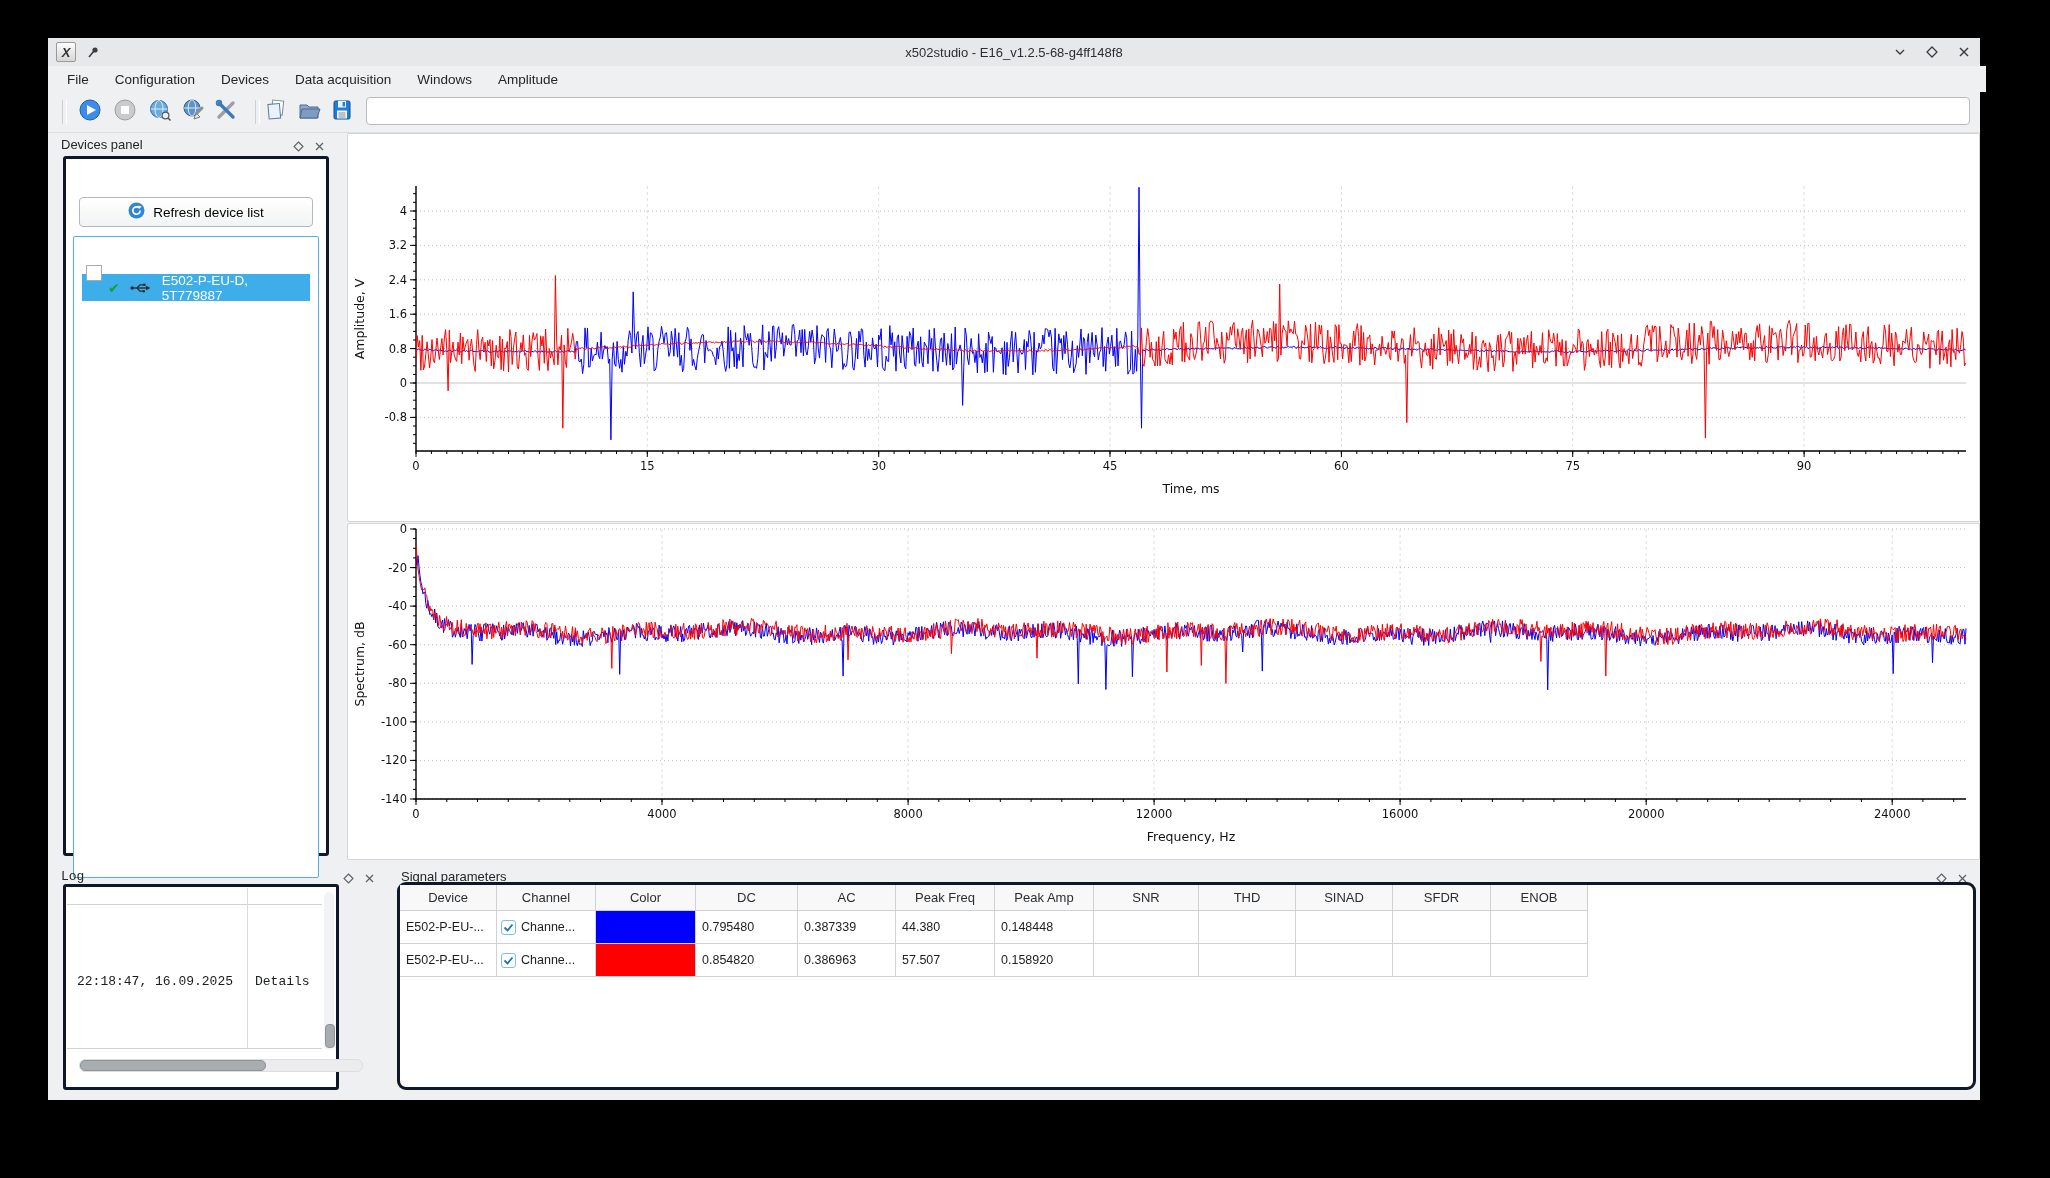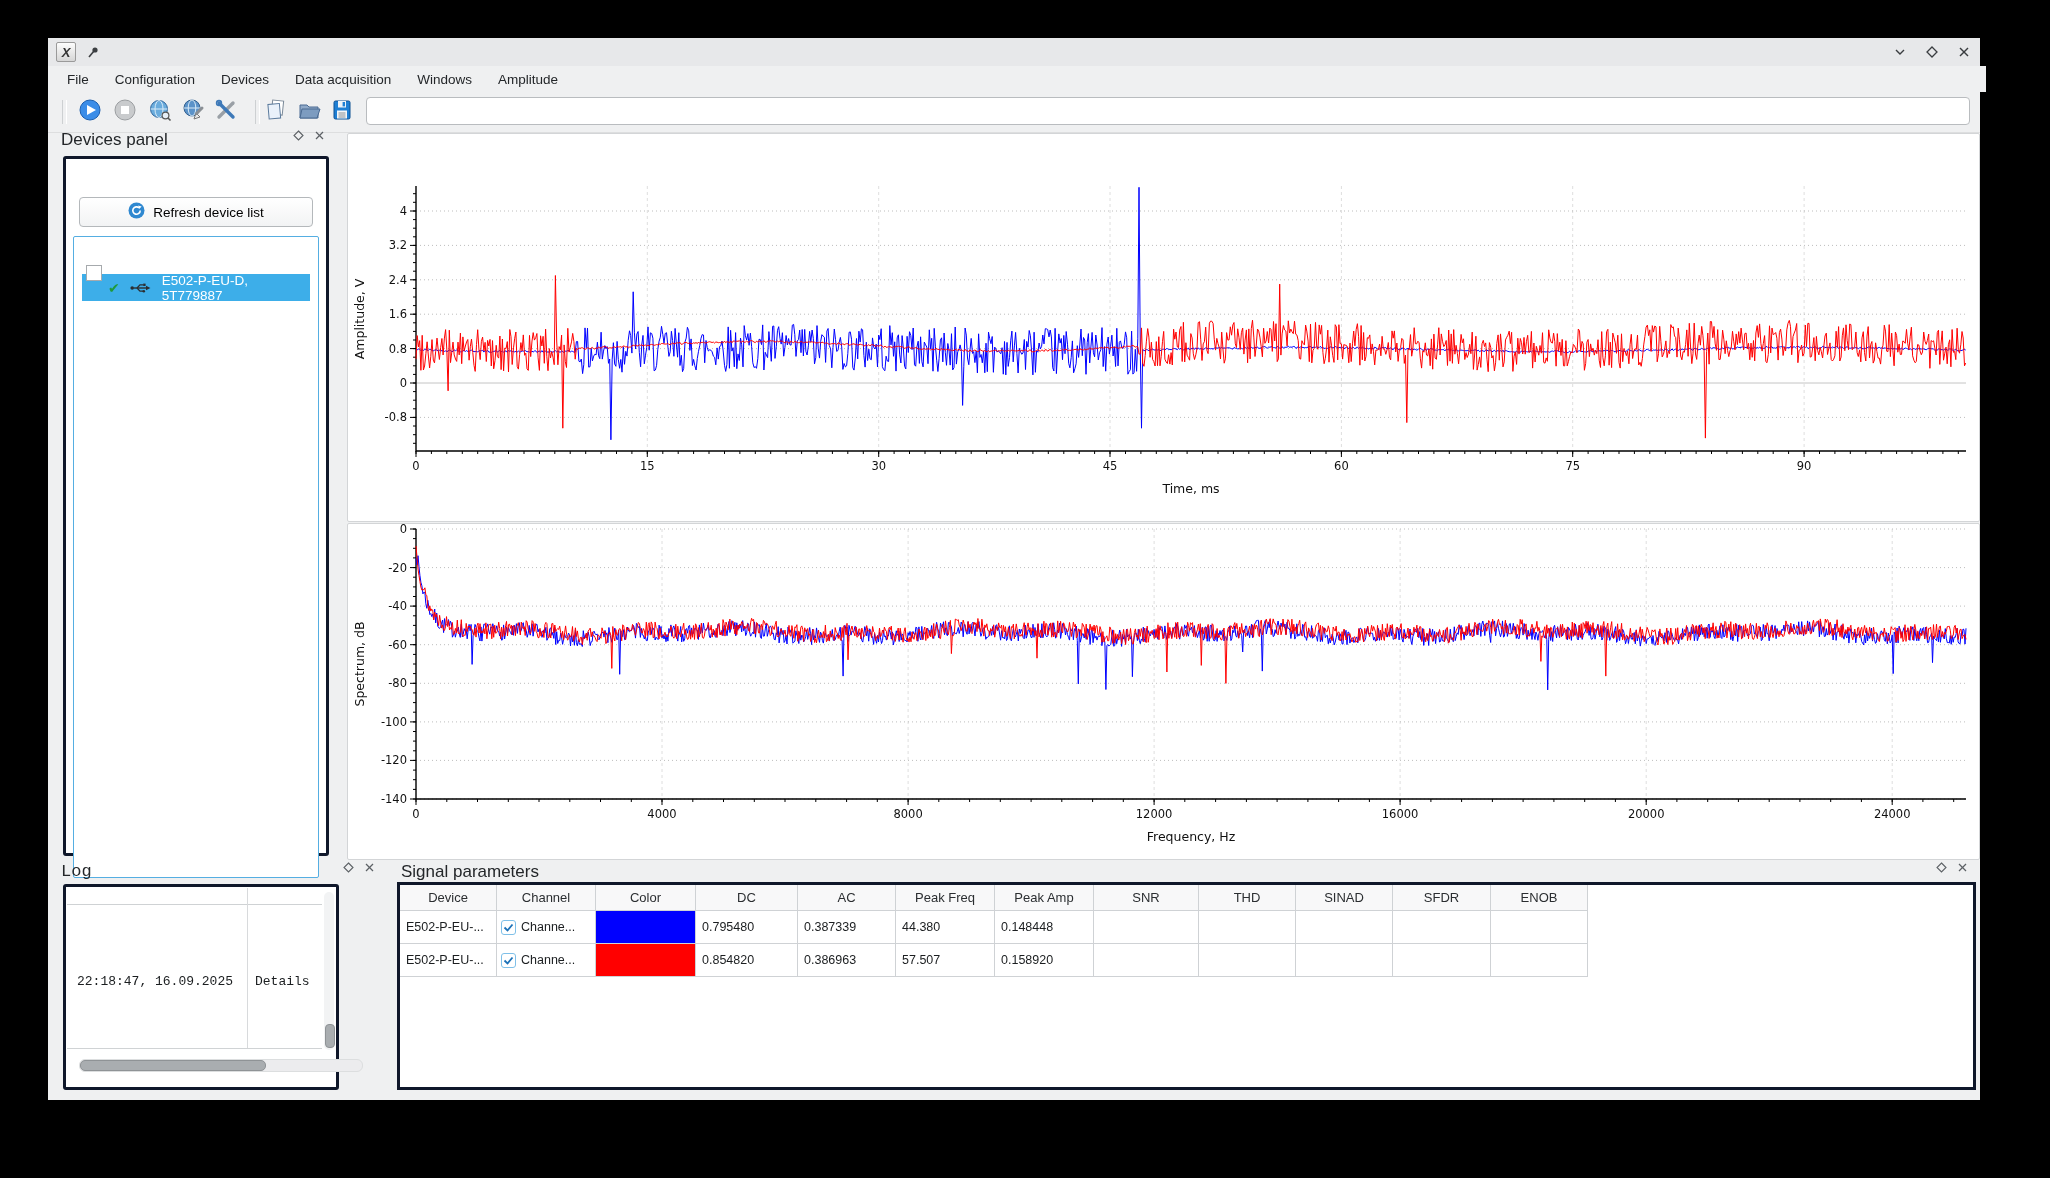--- a/index.html
+++ b/index.html
@@ -26,21 +26,21 @@
   
   #toolbar{position:absolute;left:0;top:54px;width:1932px;height:40px;background:#eff0f1;
            border-bottom:1px solid #dddedf;}
   .tool-handle{position:absolute;top:8px;width:3px;height:24px;border-left:1px solid #cdd0d2;border-right:1px solid #fff;}
   .tbtn{position:absolute;top:7px;width:26px;height:26px;display:flex;align-items:center;justify-content:center;cursor:pointer;border-radius:3px;}
   #toolbar-field{position:absolute;left:318px;top:5px;width:1604px;height:28px;border:1px solid #b9bcbf;
            border-radius:4px;background:#fff;font-size:13px;padding:0 8px;box-sizing:border-box;outline:none;}
 
   
   .panel{position:absolute;}
-  .panel-head{height:22px;display:flex;align-items:flex-start;font-size:17px;color:#232629;}
+  .panel-head{height:22px;display:flex;align-items:flex-end;font-size:13px;color:#232629;}
   .panel-head .spacer{flex:1;}
   .panel-head .hicon{margin-right:10px;cursor:pointer;display:flex;align-items:center;color:#5c6165;}
   .whitebox{position:absolute;background:#fff;border:3px solid #0f172a;border-radius:3px;box-sizing:border-box;}
 
   
   #refresh-btn{position:absolute;left:13px;right:13px;top:38px;height:30px;border:1px solid #b4b8bb;border-radius:4px;
       background:linear-gradient(#ffffff,#f2f3f4);display:flex;align-items:center;justify-content:center;gap:8px;
       font-size:13.5px;cursor:pointer;}
   #device-list{position:absolute;left:7px;right:7px;top:77px;height:640px;border:1px solid #55aee2;border-radius:2px;background:#fff;}
   #device-item{position:absolute;left:8px;right:8px;top:37px;height:27px;background:#3daee9;color:#fff;
@@ -61,21 +61,21 @@
   #log-table{position:absolute;left:1px;top:1px;right:14px;height:160px;border-bottom:1px solid #d0d3d5;}
   #log-colline{position:absolute;left:180px;top:0;bottom:0;width:1px;background:#d8dadc;}
   #log-headline{position:absolute;left:0;right:0;top:16px;height:1px;background:#cfd2d4;}
   .log-cell{position:absolute;top:86px;font-size:13px;color:#1b1e20;}
   #vscroll{position:absolute;right:2px;top:5px;width:10px;height:158px;background:#f2f3f4;border-radius:5px;}
   #vscroll .thumb{position:absolute;left:1px;width:8px;height:22px;top:132px;background:#a9adb0;border:1px solid #8f9396;border-radius:4px;}
   #hscroll{position:absolute;left:13px;top:172px;width:282px;height:11px;background:#ececee;border:1px solid #dcdedf;border-radius:6px;}
   #hscroll .thumb{position:absolute;left:0px;top:0px;width:184px;height:9px;background:#a9adb0;border:1px solid #8f9396;border-radius:5px;}
 
   
-  #sig-box{left:4px;top:20px;width:1579px;height:208px;border-radius:0;}
+  #sig-box{left:4px;top:20px;width:1579px;height:208px;border-radius:9px;}
   #sig-grid{position:absolute;left:0;top:0;display:grid;}
   .sg-cell{border-right:1px solid #cfd2d5;border-bottom:1px solid #cfd2d5;display:flex;align-items:center;
       font-size:12.5px;color:#1b1e20;box-sizing:border-box;background:#fff;overflow:hidden;}
   .sg-head{background:#f8f8f9;justify-content:center;font-size:13px;color:#2b2e31;}
   .sg-text{padding-left:6px;}
   .sg-color{padding:0;}
   .sg-color .fill{width:100%;height:100%;}
   .sg-channel{gap:5px;padding-left:4px;}
   .cb{flex:0 0 auto;display:flex;}
 </style>
@@ -85,20 +85,21 @@
 <div id="window">
 
   <div id="titlebar">
     <div class="appbox">X</div>
     <span class="pin">
       <svg width="14" height="14">
           <circle cx="9" cy="5" r="2.6" fill="#3c3f42"></circle>
           <line x1="8" y1="6" x2="3" y2="12" stroke="#3c3f42" stroke-width="1.6"></line>
         </svg>
     </span>
+    <div id="title-text">x502studio - E16_v1.2.5-68-g4ff148f8</div>
     <div class="tb-btns">
       <span>
           <svg width="16" height="16">
             <polyline points="4,6 8,10 12,6" fill="none" stroke="#3a3d40" stroke-width="1.4"></polyline>
           </svg>
         </span>
       <span>
           <svg width="16" height="16">
             <polygon points="8,3 13,8 8,13 3,8" fill="none" stroke="#3a3d40" stroke-width="1.3"></polygon>
           </svg>

